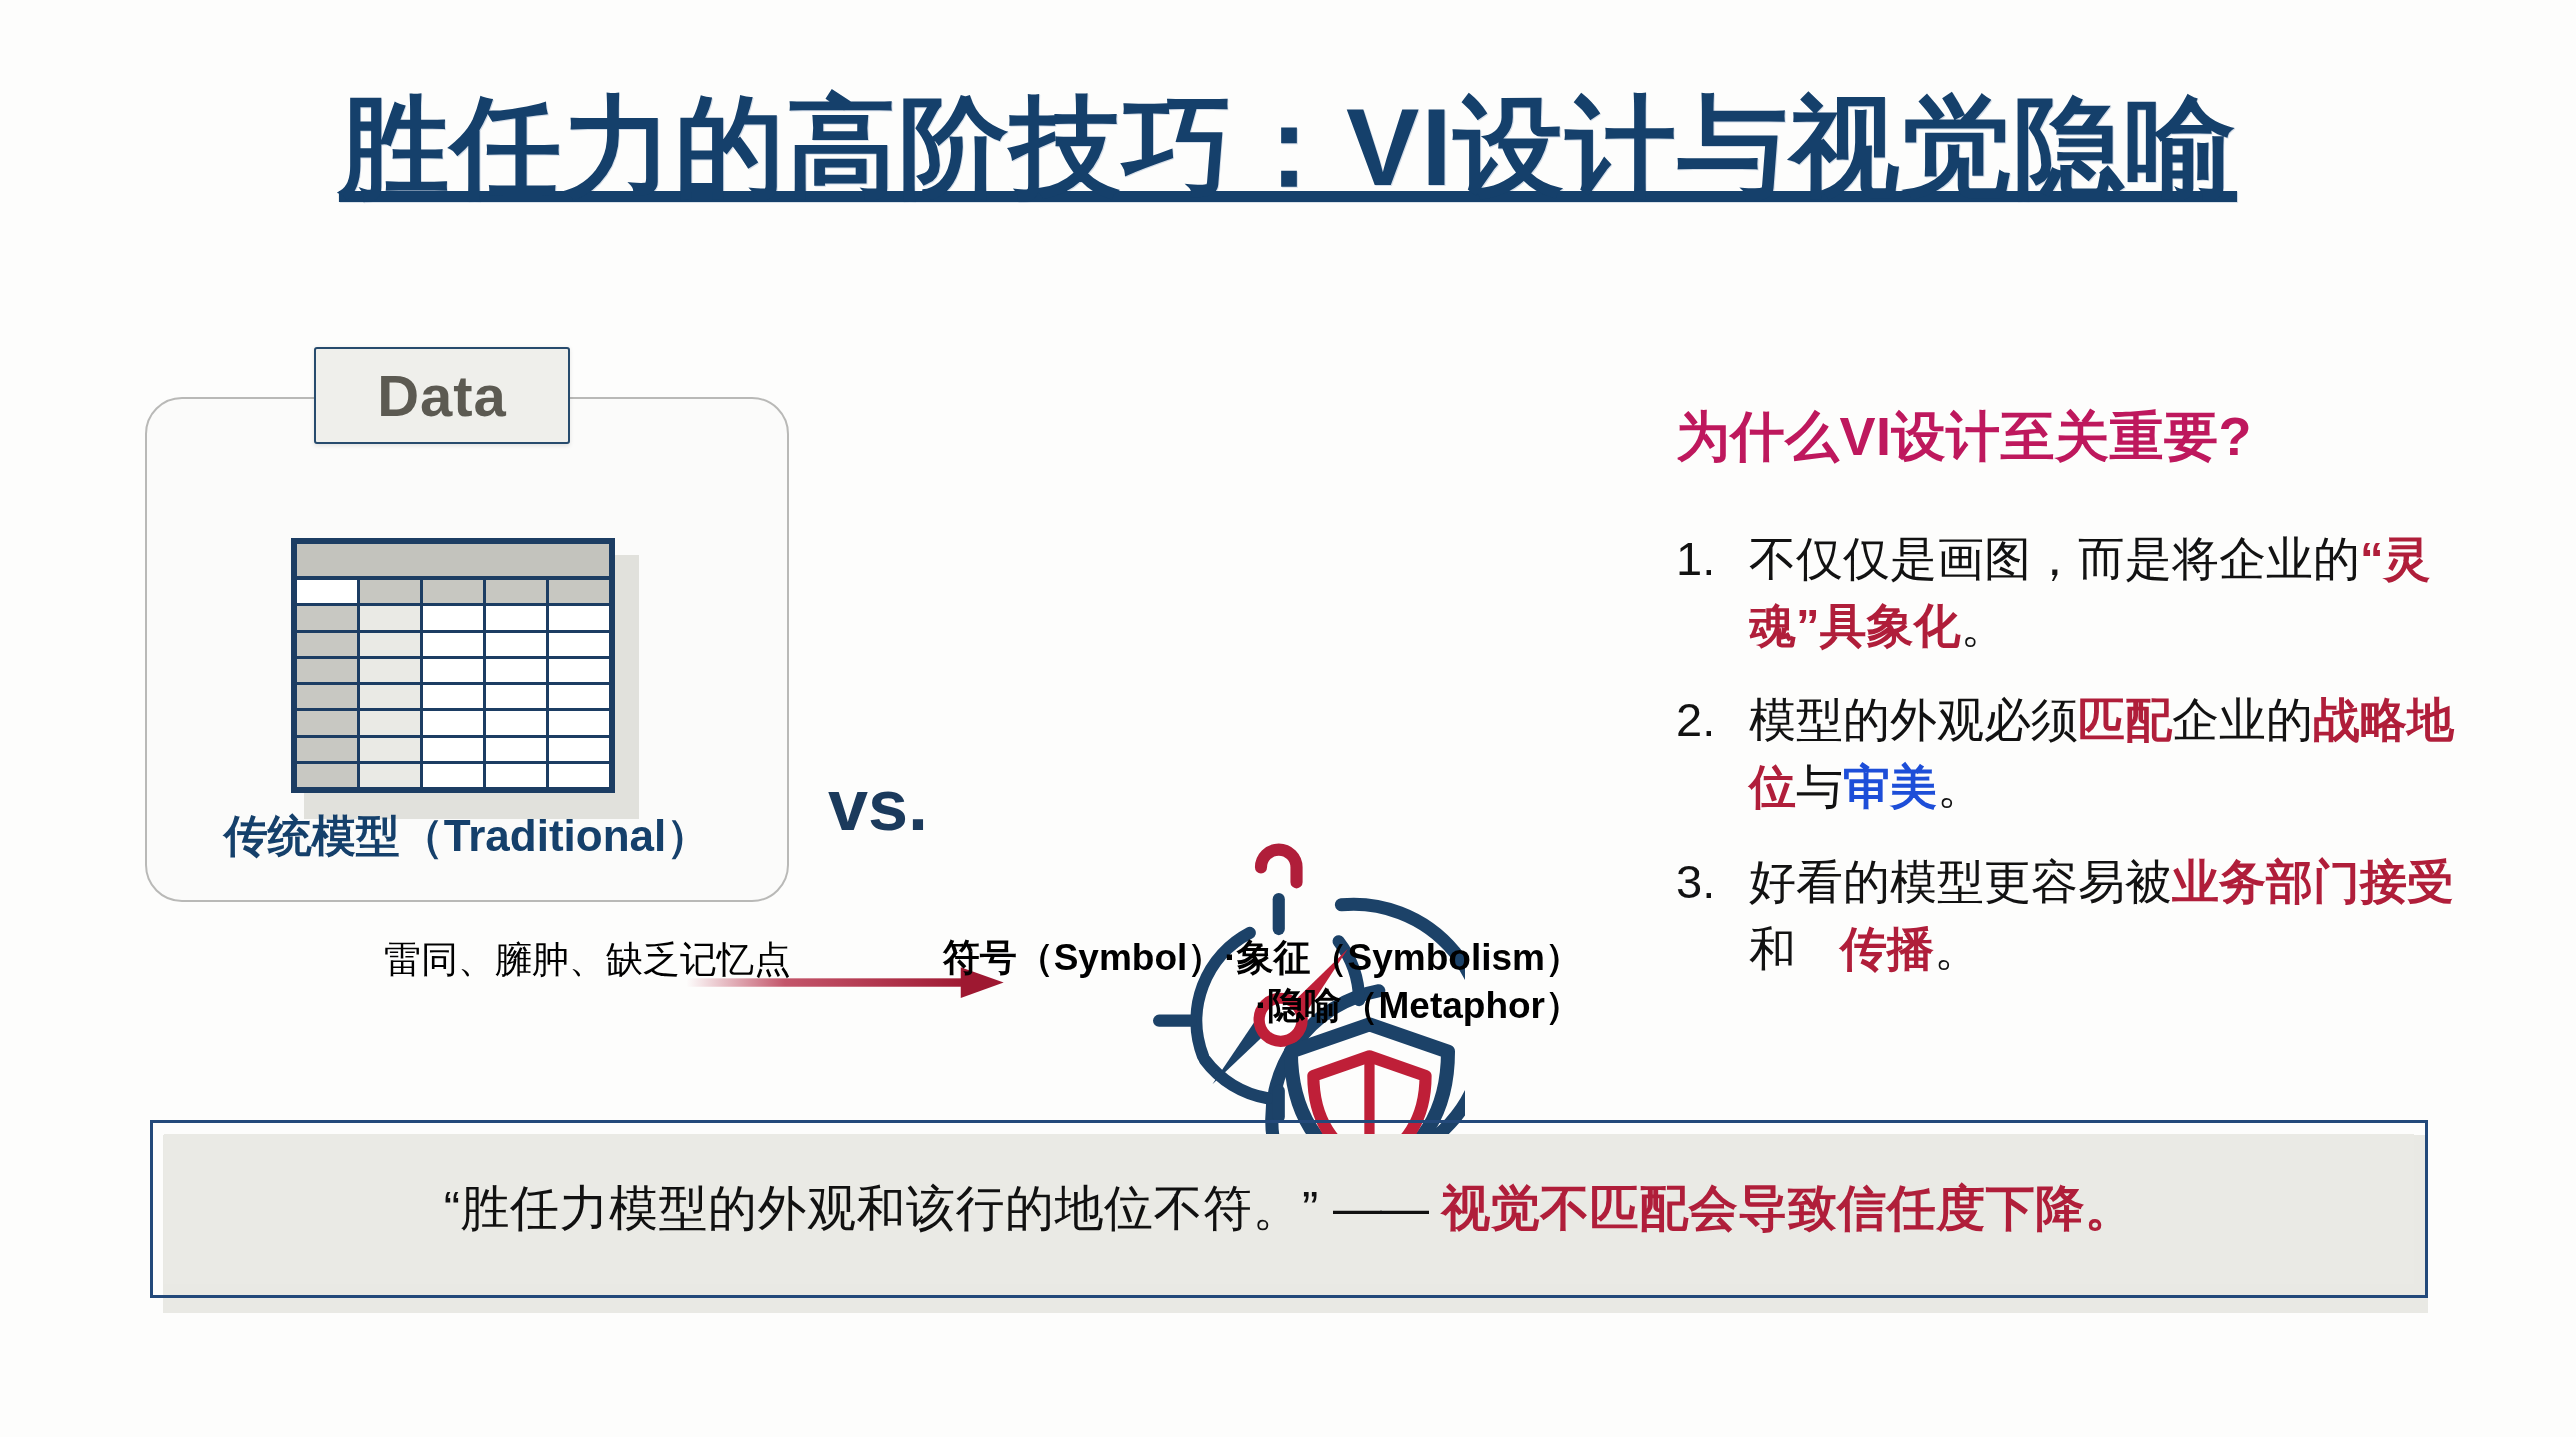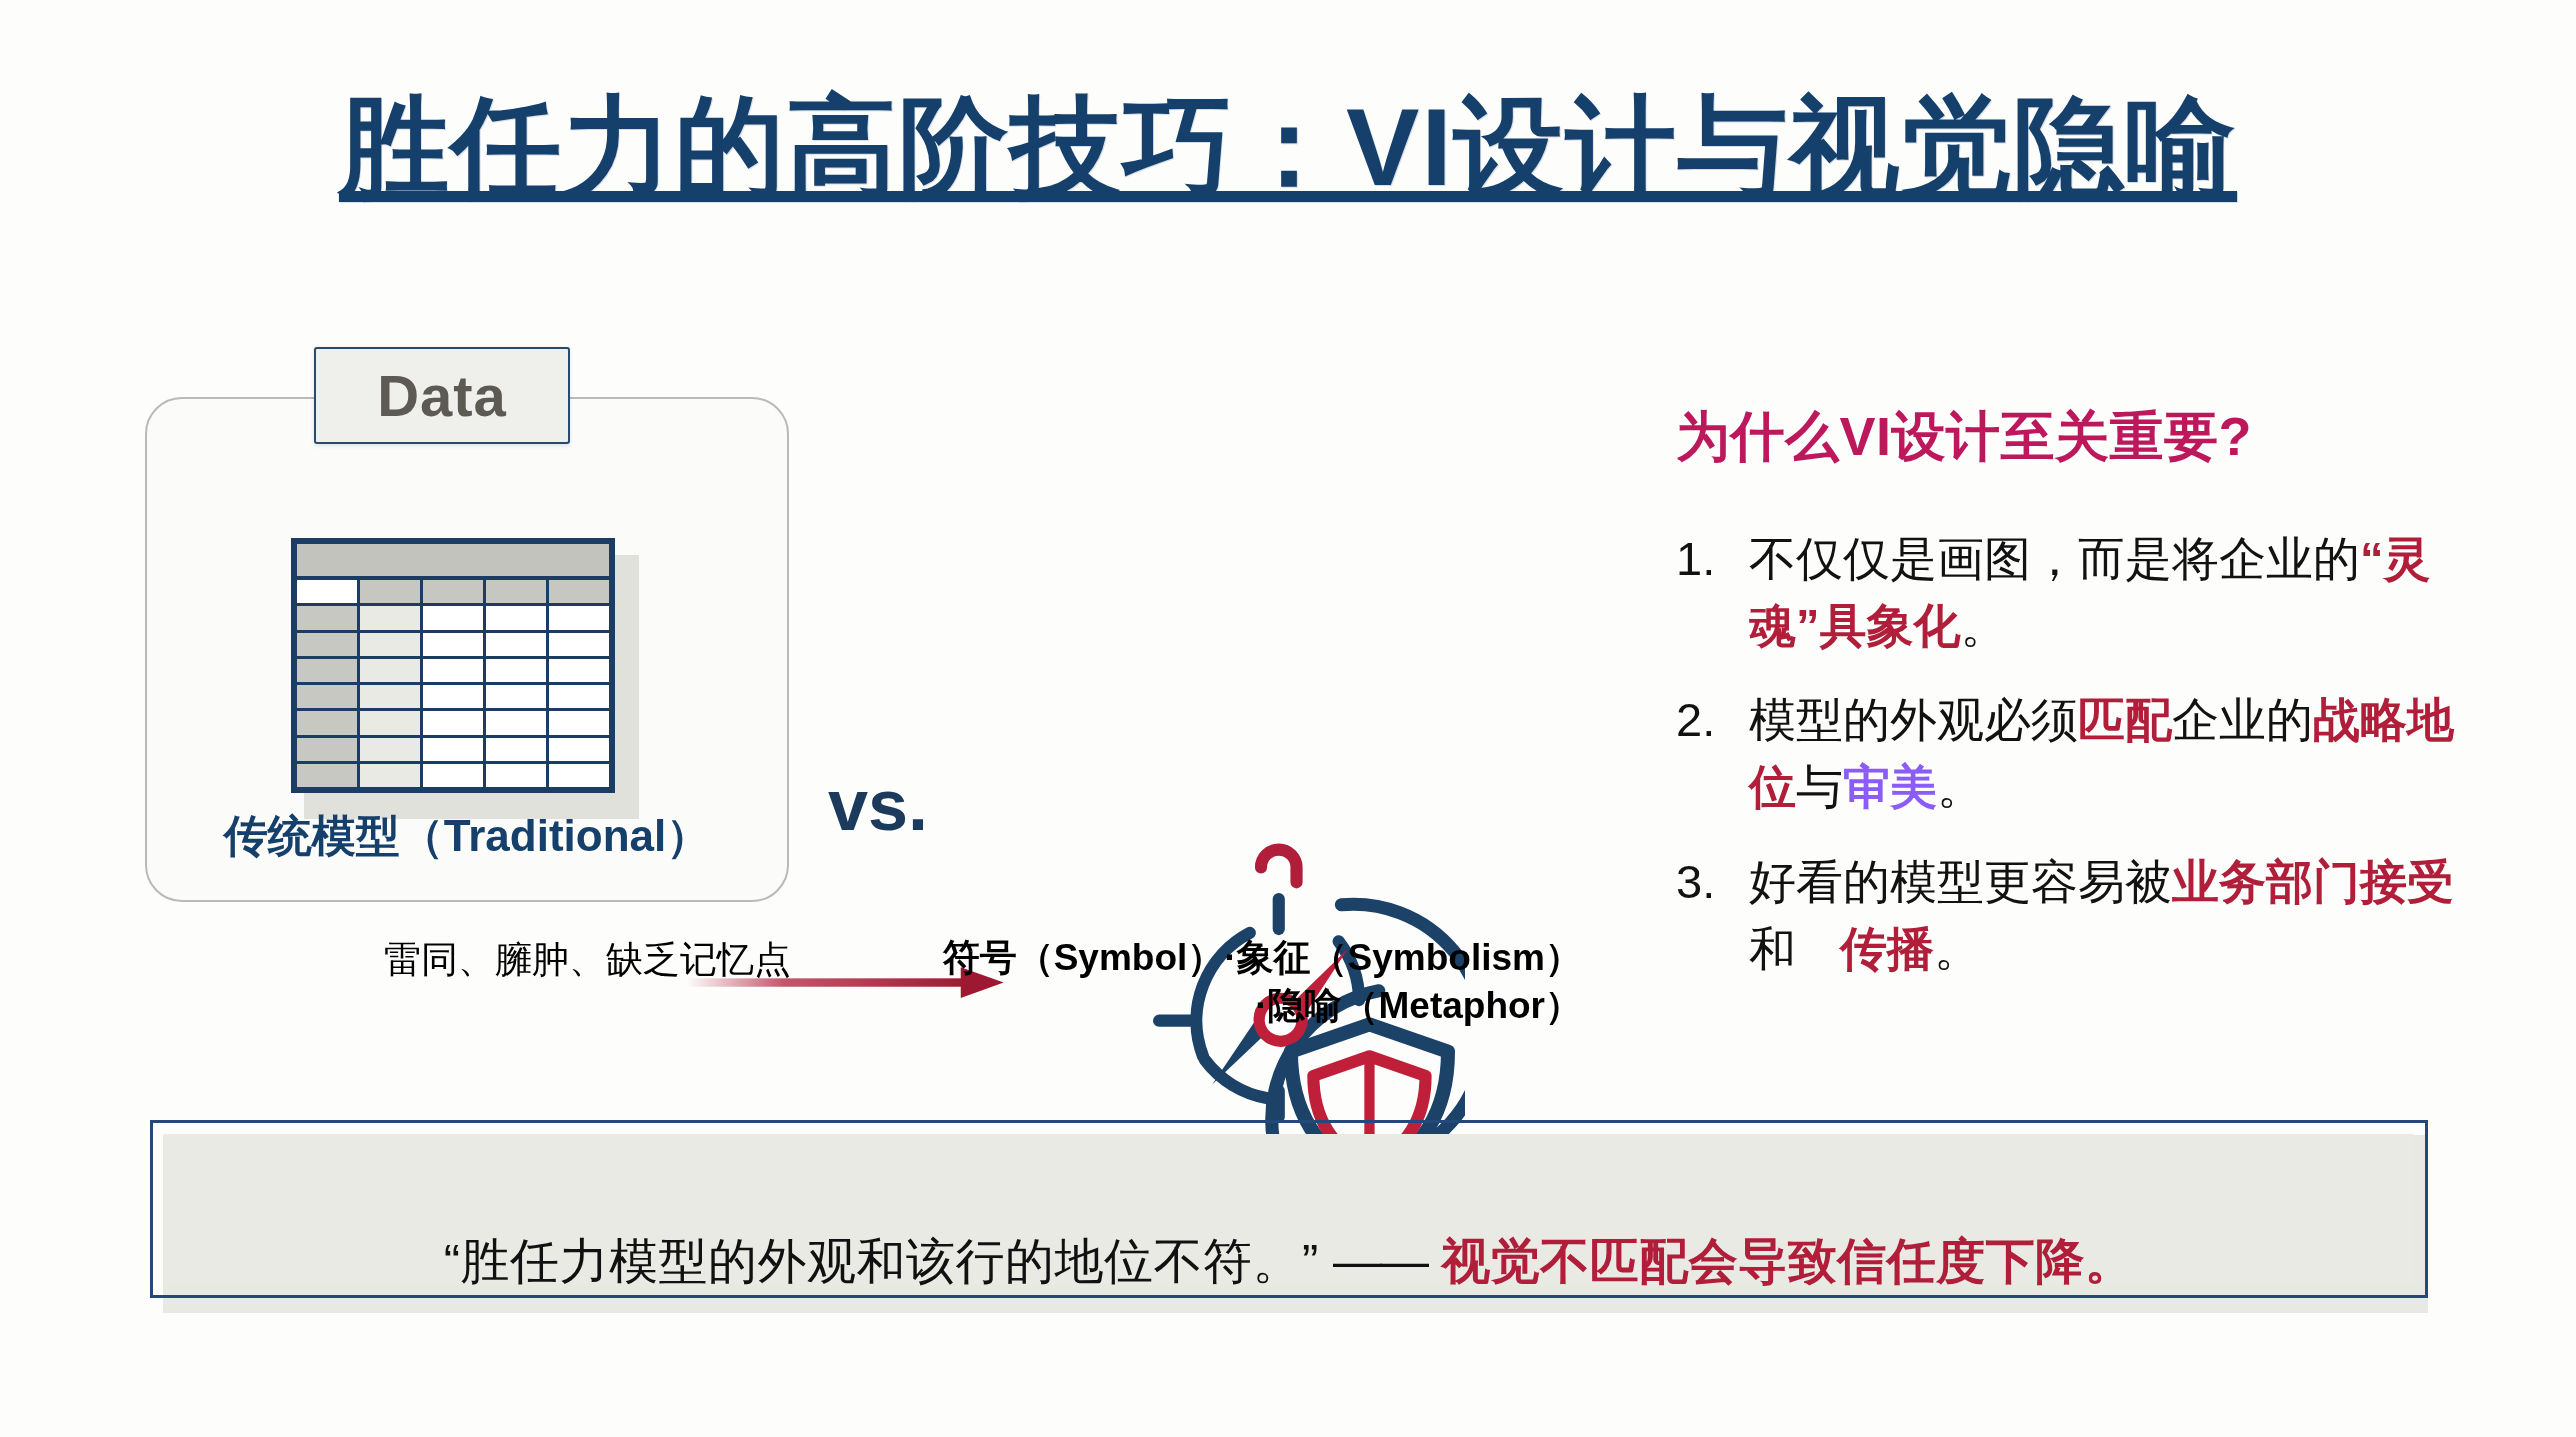--- a/index.html
+++ b/index.html
@@ -202,21 +202,21 @@
     background: #e9e9e4;
   }
   #quote-frame {
     position: absolute;
     left: 0; top: 0;
     width: 2278px; height: 178px;
     border: 3.7px solid #23497a;
     box-sizing: border-box;
     background: transparent;
     display: flex;
-    align-items: flex-end;
+    align-items: center;
     justify-content: center;
   }
   #quote-inner {
     position: absolute;
     left: 11.2px; top: 11.2px; right: 11.2px; bottom: 11.2px;
     background: #eaeae5;
   }
   #quote-text {
     position: relative;
     z-index: 2;
@@ -356,21 +356,21 @@
 <div class="sub-caption" id="sub-traditional">雷同、臃肿、缺乏记忆点</div>
 <div class="sub-caption" id="sub-vi">
   <div>符号（Symbol）·象征（Symbolism）</div>
   <div>·隐喻（Metaphor）</div>
 </div>
 
 <div id="right-col">
   <div id="right-heading">为什么VI设计至关重要?</div>
   <ol id="reason-list">
       <li><span class="num">1.</span><span>不仅仅是画图，而是将企业的</span><span class="hl" style="color: rgb(176, 30, 58);">“灵魂”具象化</span><span>。</span></li>
-      <li><span class="num">2.</span><span>模型的外观必须</span><span class="hl" style="color: rgb(176, 30, 58);">匹配</span><span>企业的</span><span class="hl" style="color: rgb(176, 30, 58);">战略地位</span><span>与</span><span class="hl" style="color: #8b5cf6;">审美</span><span>。</span></li>
+      <li><span class="num">2.</span><span>模型的外观必须</span><span class="hl" style="color: rgb(176, 30, 58);">匹配</span><span>企业的</span><span class="hl" style="color: rgb(176, 30, 58);">战略地位</span><span>与</span><span class="hl" style="color: #1d4ed8;">审美</span><span>。</span></li>
       <li><span class="num">3.</span><span>好看的模型更容易被</span><span class="hl" style="color: rgb(176, 30, 58);">业务部门接受</span><span>和</span><span class="hl" style="color: rgb(176, 30, 58); margin-left: 44px;">传播</span><span>。</span></li>
     </ol>
 </div>
 
 <div id="quote-box">
   <div id="quote-shadow"></div>
   <div id="quote-frame">
     <div id="quote-inner"></div>
     <div id="quote-text">
       <span>“胜任力模型的外观和该行的地位不符。”</span>

